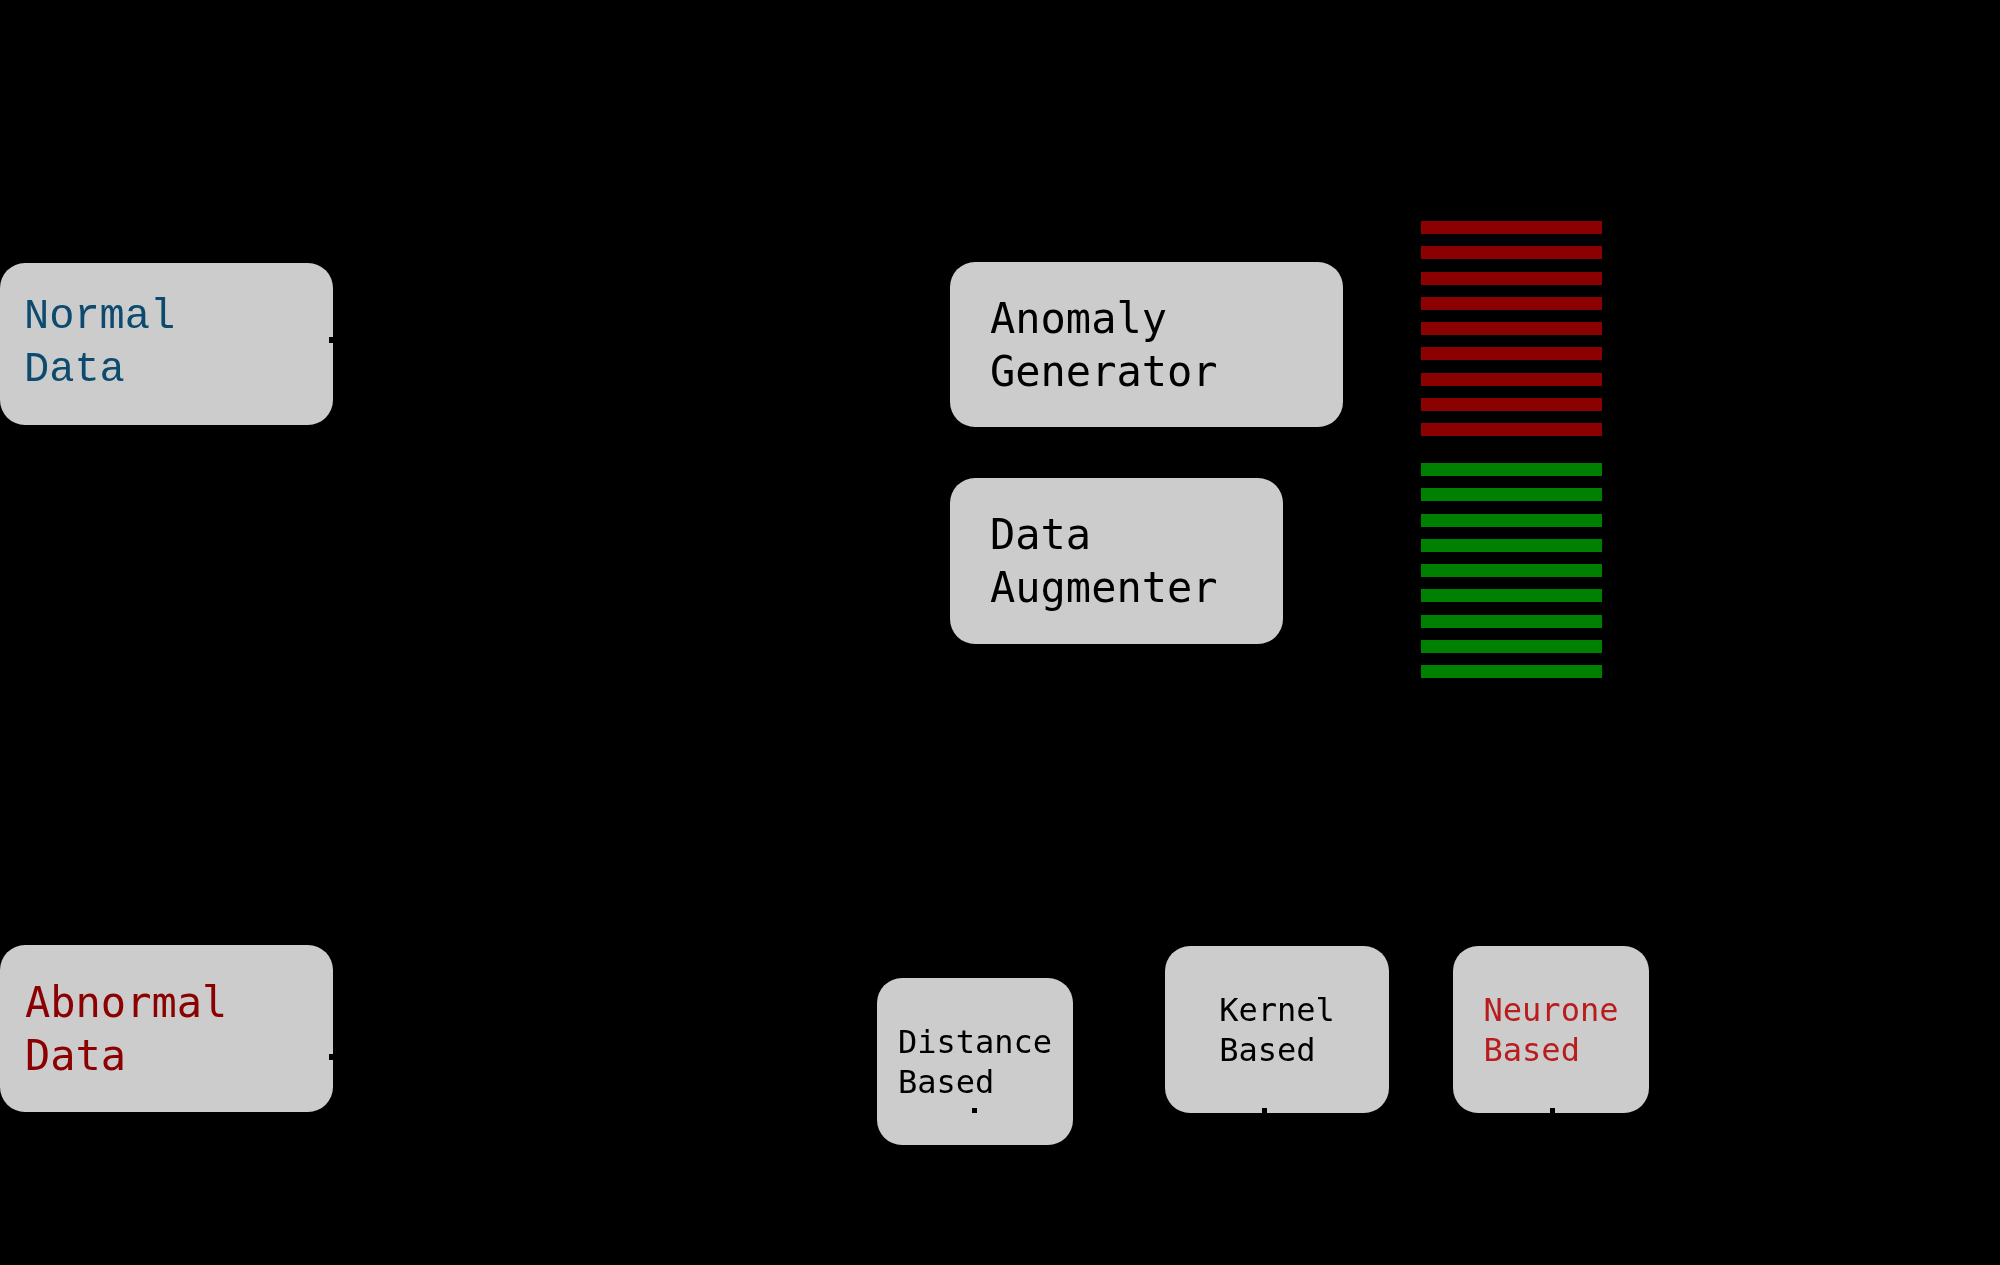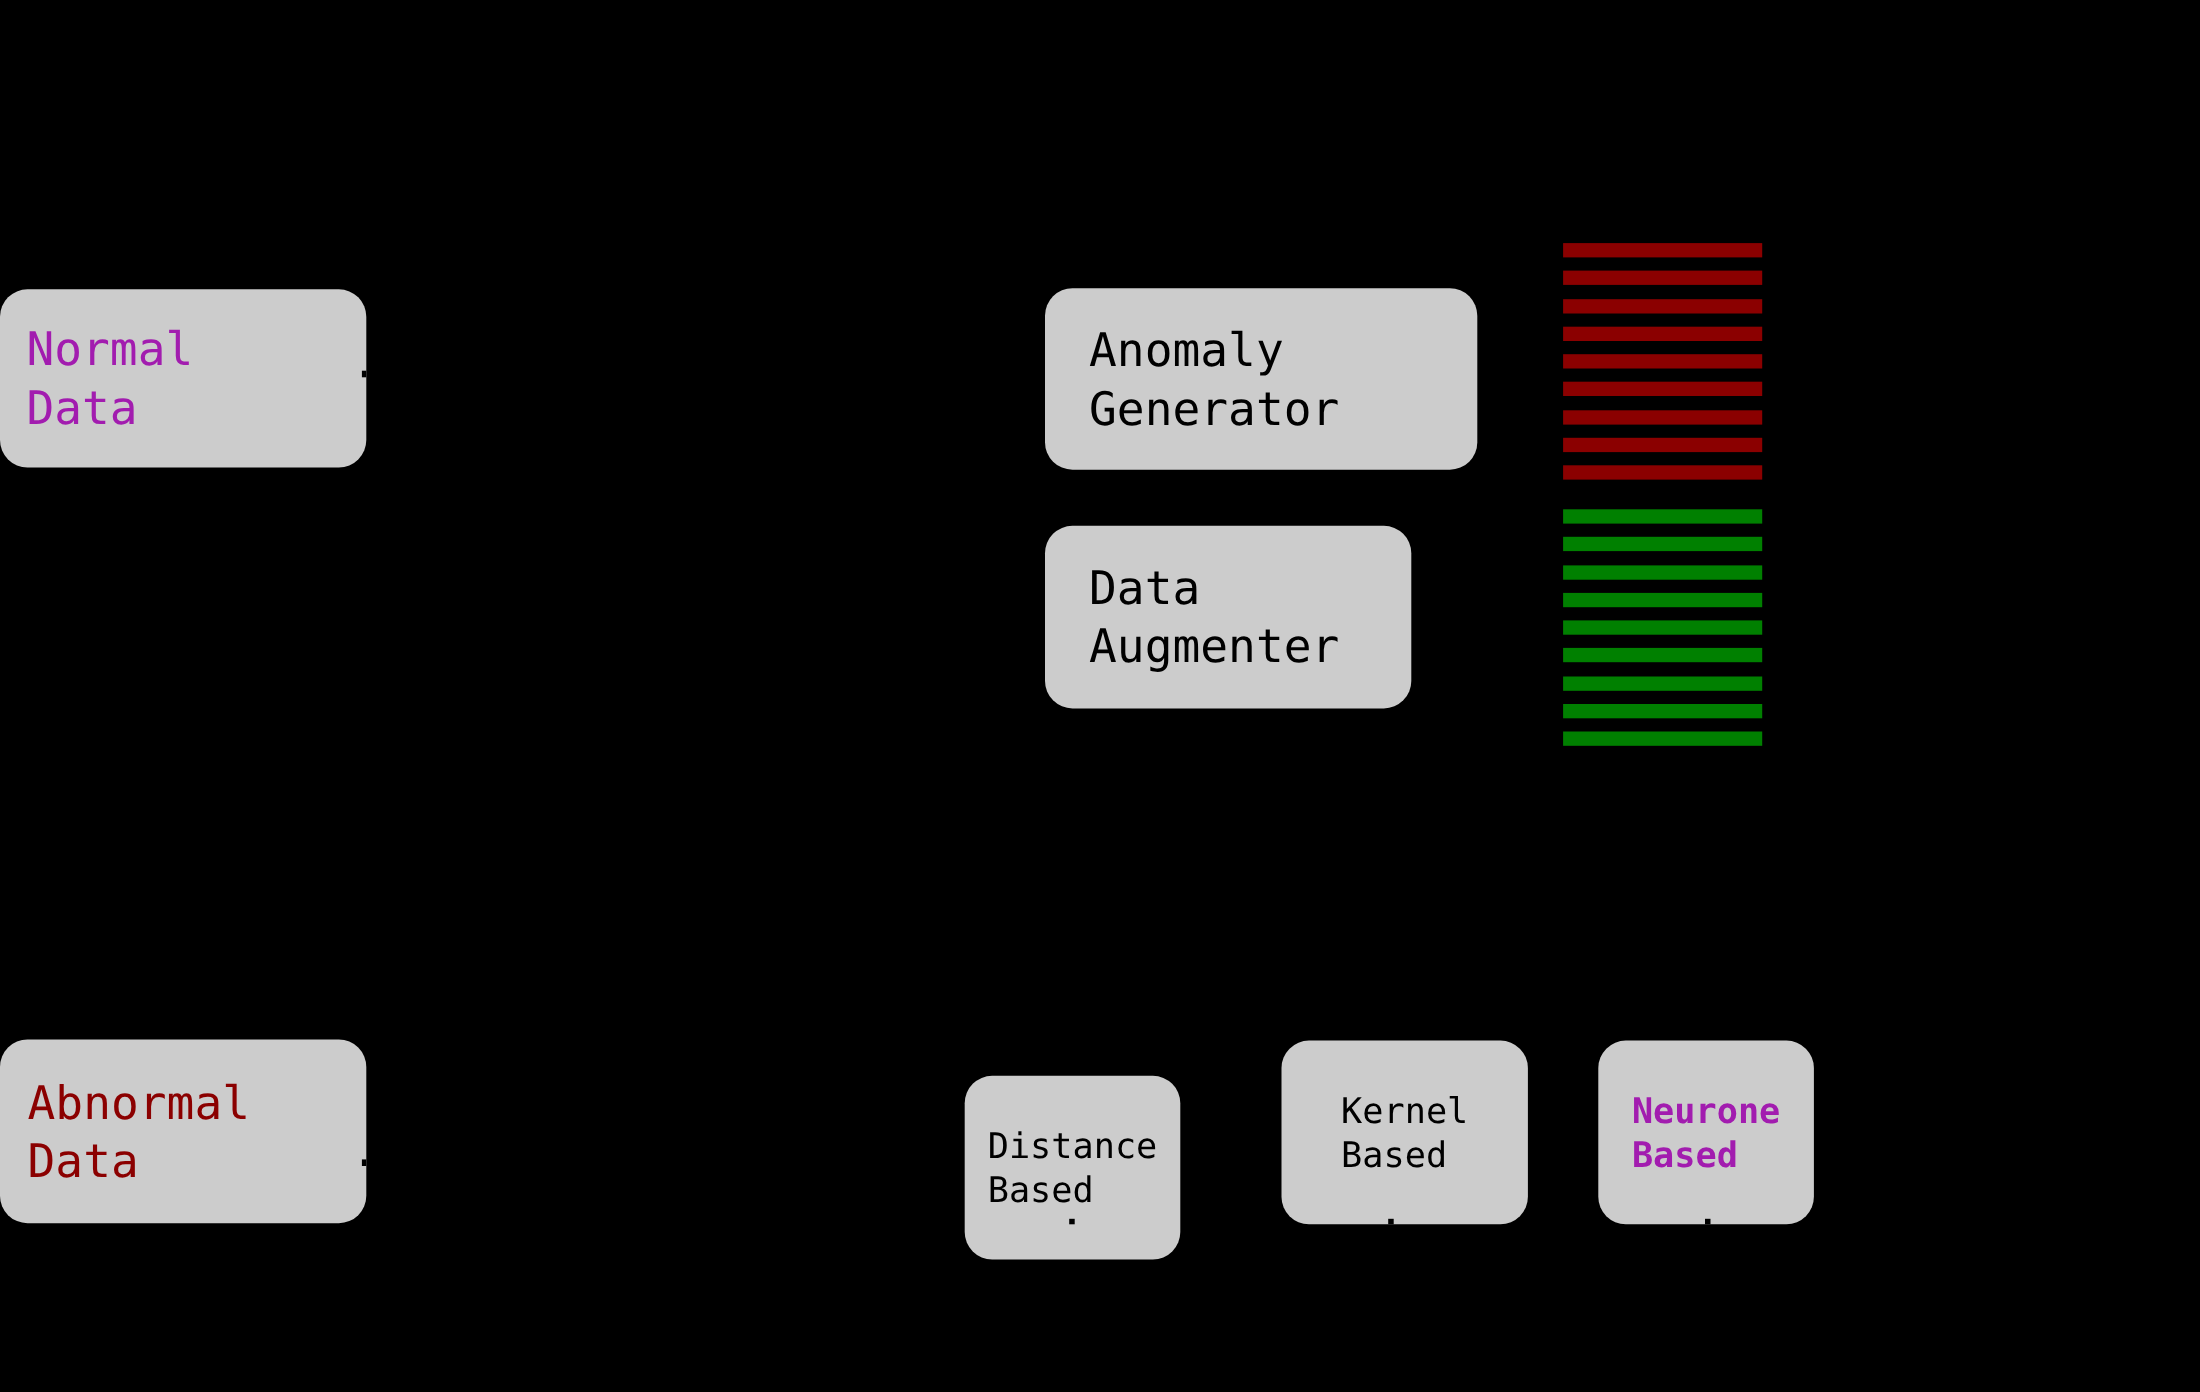--- a/index.html
+++ b/index.html
@@ -73,21 +73,21 @@
   #stub-distance-bottom { left: 972px;  top: 1108px; width: 5px; height: 5px; }
   #stub-kernel-bottom   { left: 1262px; top: 1108px; width: 5px; height: 5px; }
   #stub-neurone-bottom  { left: 1550px; top: 1108px; width: 5px; height: 5px; }
 </style>
 </head>
 <body>
 
 <div id="canvas">
 
   <div class="node big" id="normal-data">
-    <span class="label" style="color: #a21caf;">Normal
+    <span class="label" style="color: #0c4a6e; font-family: Liberation Mono, monospace;">Normal
 Data</span>
   </div>
 
   <div class="node big" id="abnormal-data">
     <span class="label" style="color: rgb(139, 0, 0);">Abnormal
 Data</span>
   </div>
 
   <div class="node big" id="anomaly-generator">
     <span class="label" style="color: rgb(0, 0, 0);">Anomaly
@@ -103,21 +103,21 @@
     <span class="label" style="color: rgb(0, 0, 0);">Distance
 Based</span>
   </div>
 
   <div class="node small" id="kernel-based">
     <span class="label" style="color: rgb(0, 0, 0);">Kernel
 Based</span>
   </div>
 
   <div class="node small" id="neurone-based">
-    <span class="label" style="color: #a21caf; font-weight: bold;">Neurone
+    <span class="label" style="color: #b91c1c;">Neurone
 Based</span>
   </div>
 
   <div class="bar-stack" id="red-bar-stack">
       <div class="bar" style="background: rgb(139, 0, 0);"></div>
       <div class="bar" style="background: rgb(139, 0, 0);"></div>
       <div class="bar" style="background: rgb(139, 0, 0);"></div>
       <div class="bar" style="background: rgb(139, 0, 0);"></div>
       <div class="bar" style="background: rgb(139, 0, 0);"></div>
       <div class="bar" style="background: rgb(139, 0, 0);"></div>

